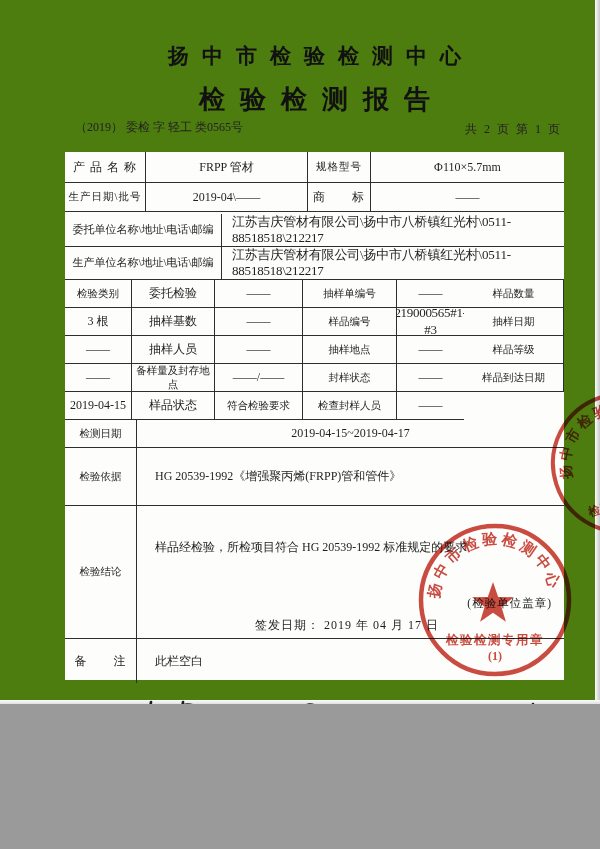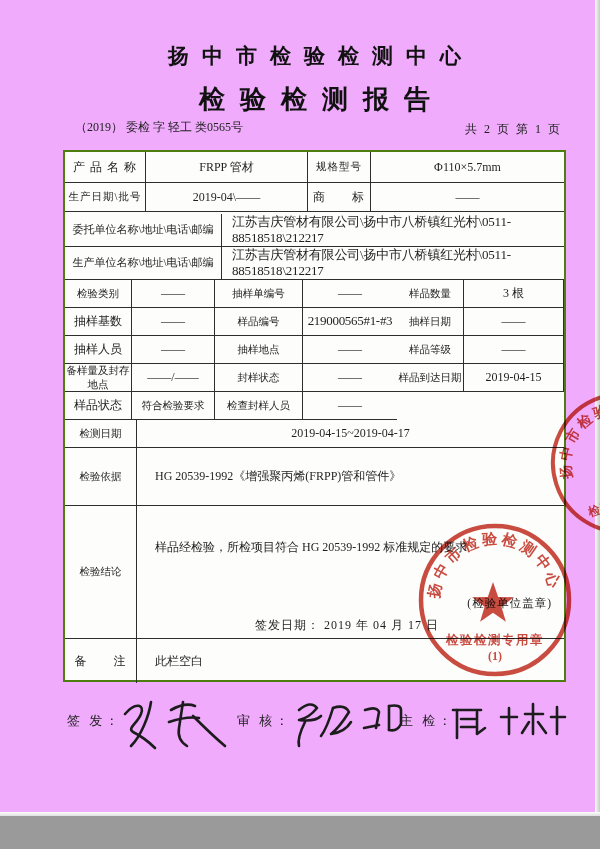--- a/index.html
+++ b/index.html
@@ -1,17 +1,17 @@
 <!DOCTYPE html>
 <html><head>
 <meta charset="utf-8">
 <style>
   html,body{margin:0;padding:0;}
   body{background:#9a9a9a;font-family:"Liberation Serif","DejaVu Serif",serif;}
-  .page{position:relative;width:600px;height:816px;background:#f0abfc;overflow:hidden;color:#1f1f1f;}
+  .page{position:relative;width:600px;height:704px;background:#4d7c0f;overflow:hidden;color:#1f1f1f;}
   .scan-edge-right{position:absolute;right:0;top:0;width:5px;height:100%;background:linear-gradient(to right,#fcfcfb,#c6c9ca);}
   .scan-edge-bottom{position:absolute;left:0;bottom:0;width:100%;height:4px;background:linear-gradient(to bottom,#fcfcfb,#dfe1e2);}
 
   .org-title{position:absolute;top:42px;left:63px;width:503px;text-align:center;
     font-size:21px;font-weight:bold;letter-spacing:13px;text-indent:13px;color:#111;}
   .report-title{position:absolute;top:82px;left:63px;width:503px;text-align:center;
     font-size:26px;font-weight:bold;letter-spacing:15px;text-indent:15px;color:#111;}
   .ref-line{position:absolute;top:119px;left:63px;width:503px;font-size:12px;color:#222;}
   .ref-no{position:absolute;left:12px;top:0;}
   .page-no{position:absolute;right:4px;top:2px;letter-spacing:2px;}
@@ -95,20 +95,21 @@
 
     <div class="band band-b">
       <div class="cell co-label">委托单位名称\地址\电话\邮编</div>
       <div class="cell last-col left co">江苏吉庆管材有限公司\扬中市八桥镇红光村\0511-88518518\212217</div>
       <div class="cell co-label">生产单位名称\地址\电话\邮编</div>
       <div class="cell last-col left co">江苏吉庆管材有限公司\扬中市八桥镇红光村\0511-88518518\212217</div>
     </div>
 
     <div class="band band-c">
       <div class="cell small">检验类别</div>
+      <div class="cell">委托检验</div>
       <div class="cell">——</div>
       <div class="cell small">抽样单编号</div>
       <div class="cell last-col">——</div>
 
       <div class="cell small">样品数量</div>
       <div class="cell">3 根</div>
       <div class="cell">抽样基数</div>
       <div class="cell">——</div>
       <div class="cell small">样品编号</div>
       <div class="cell last-col tiny">219000565#1-#3</div>

